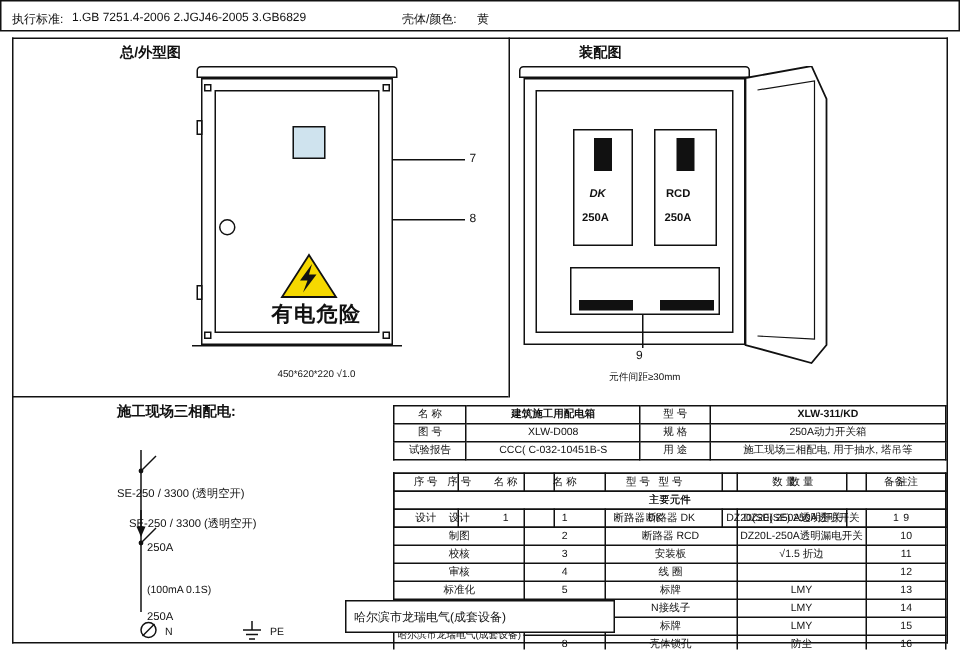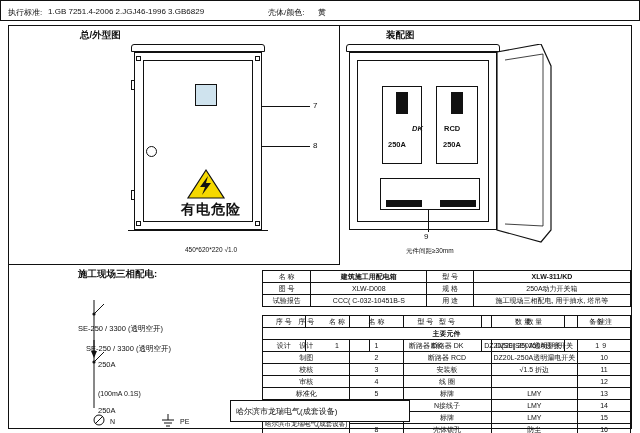--- a/index.html
+++ b/index.html
@@ -40,21 +40,21 @@
   .circ{position:absolute;border:1px solid #111;border-radius:50%;}
 </style>
 </head>
 <body>
 
 <div id="sheet">
 
   <div class="hline" style="top:0;left:0;width:640px;"></div>
   <div class="hdr">
     <span style="left:8px;top:1px;">执行标准:</span>
-    <span style="left:48px;top:1px;">1.GB 7251.4-2006    2.JGJ46-1996    3.GB6829</span>
+    <span style="left:48px;top:1px;">1.GB 7251.4-2006    2.JGJ46-2005    3.GB6829</span>
     <span style="left:268px;top:1px;">壳体/颜色:</span>
     <span style="left:318px;top:1px;">黄</span>
   </div>
   <div class="hline" style="top:20px;left:0;width:640px;"></div>
 
   <div class="vline" style="top:0;left:0;height:20px;"></div>
   <div class="vline" style="top:0;left:639px;height:20px;"></div>
 
   <div class="hline" style="top:25px;left:8px;width:624px;"></div>
   <div class="vline" style="top:25px;left:8px;height:404px;"></div>
@@ -99,21 +99,21 @@
 
   <div class="vline" style="top:25px;left:339px;height:240px;"></div>
   <div class="hline" style="top:264px;left:8px;width:331px;"></div>
 
   <div class="box thin" style="left:346px;top:44px;width:154px;height:8px;border-radius:3px 3px 0 0;"></div>
   <div class="box cab-out" style="left:349px;top:52px;width:148px;height:178px;"></div>
   <div class="box cab-in" style="left:357px;top:60px;width:132px;height:162px;"></div>
 
   <div class="box thin" style="left:382px;top:86px;width:40px;height:78px;background:#fff;"></div>
   <div class="box" style="left:396px;top:92px;width:12px;height:22px;background:#111;"></div>
-  <div class="lbl b" style="left:412px;top:124px;font-style:italic;">DK</div>
+  <div class="lbl b" style="left:393px;top:124px;font-style:italic;">DK</div>
   <div class="lbl b" style="left:388px;top:140px;">250A</div>
 
   <div class="box thin" style="left:436px;top:86px;width:42px;height:78px;background:#fff;"></div>
   <div class="box" style="left:451px;top:92px;width:12px;height:22px;background:#111;"></div>
   <div class="lbl b" style="left:444px;top:124px;">RCD</div>
   <div class="lbl b" style="left:443px;top:140px;">250A</div>
 
   <div class="box thin" style="left:380px;top:178px;width:100px;height:32px;"></div>
   <div class="box" style="left:386px;top:200px;width:36px;height:7px;background:#111;"></div>
   <div class="box" style="left:440px;top:200px;width:36px;height:7px;background:#111;"></div>

